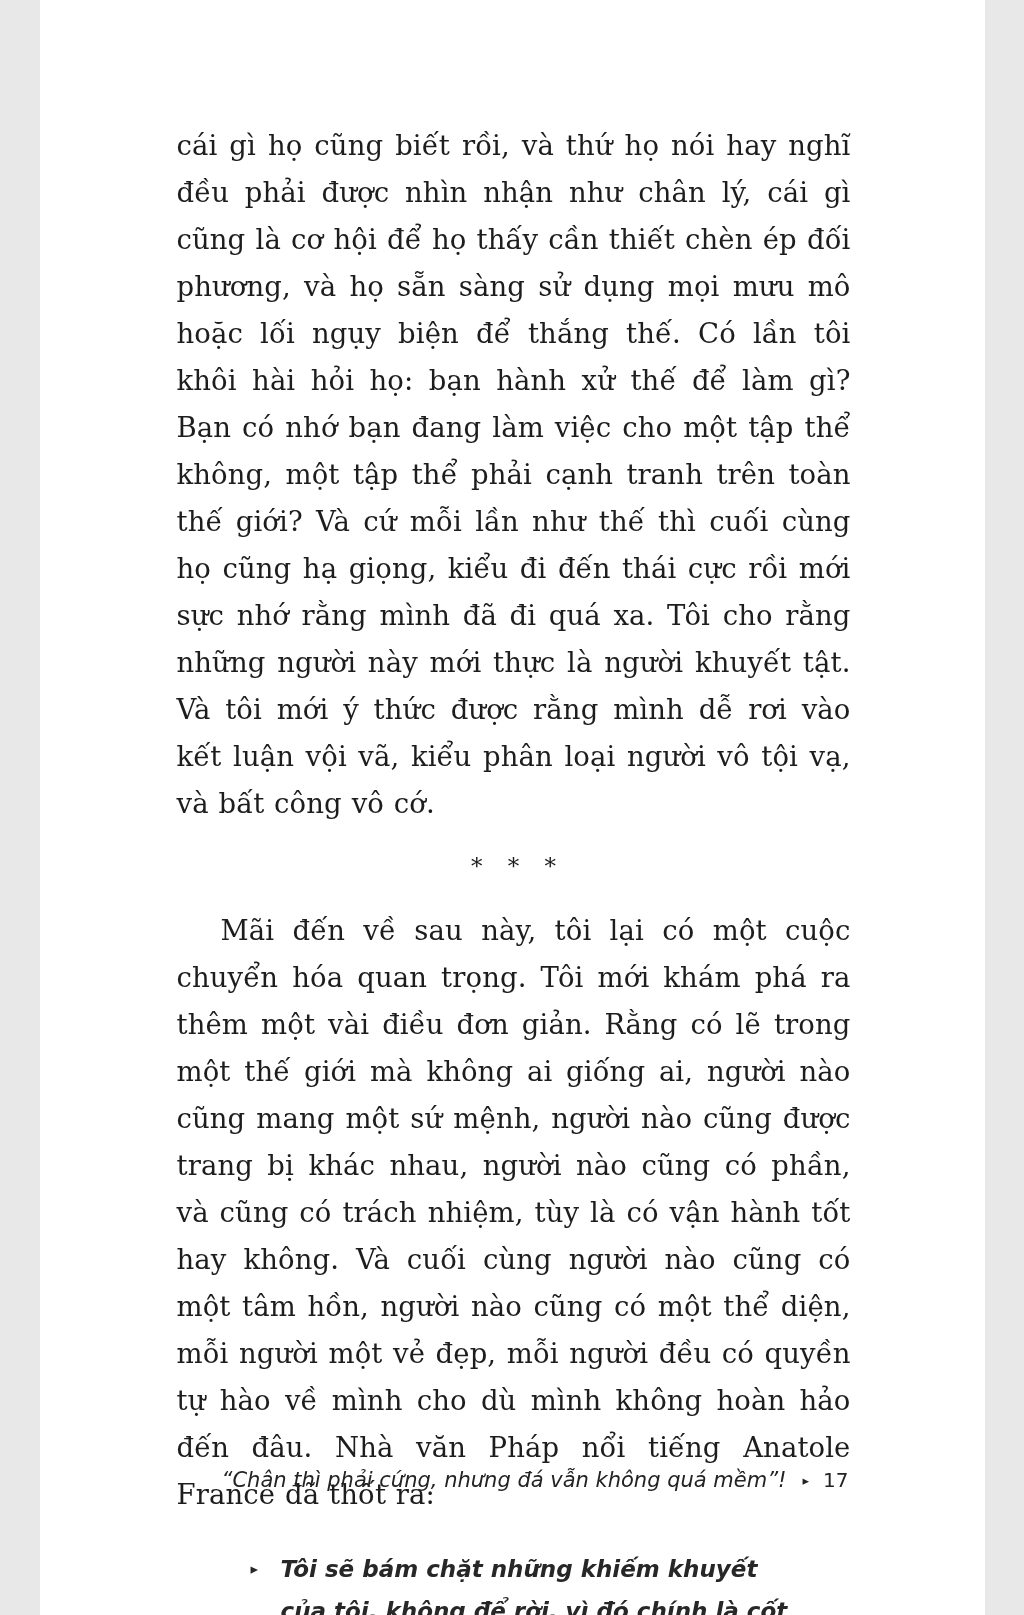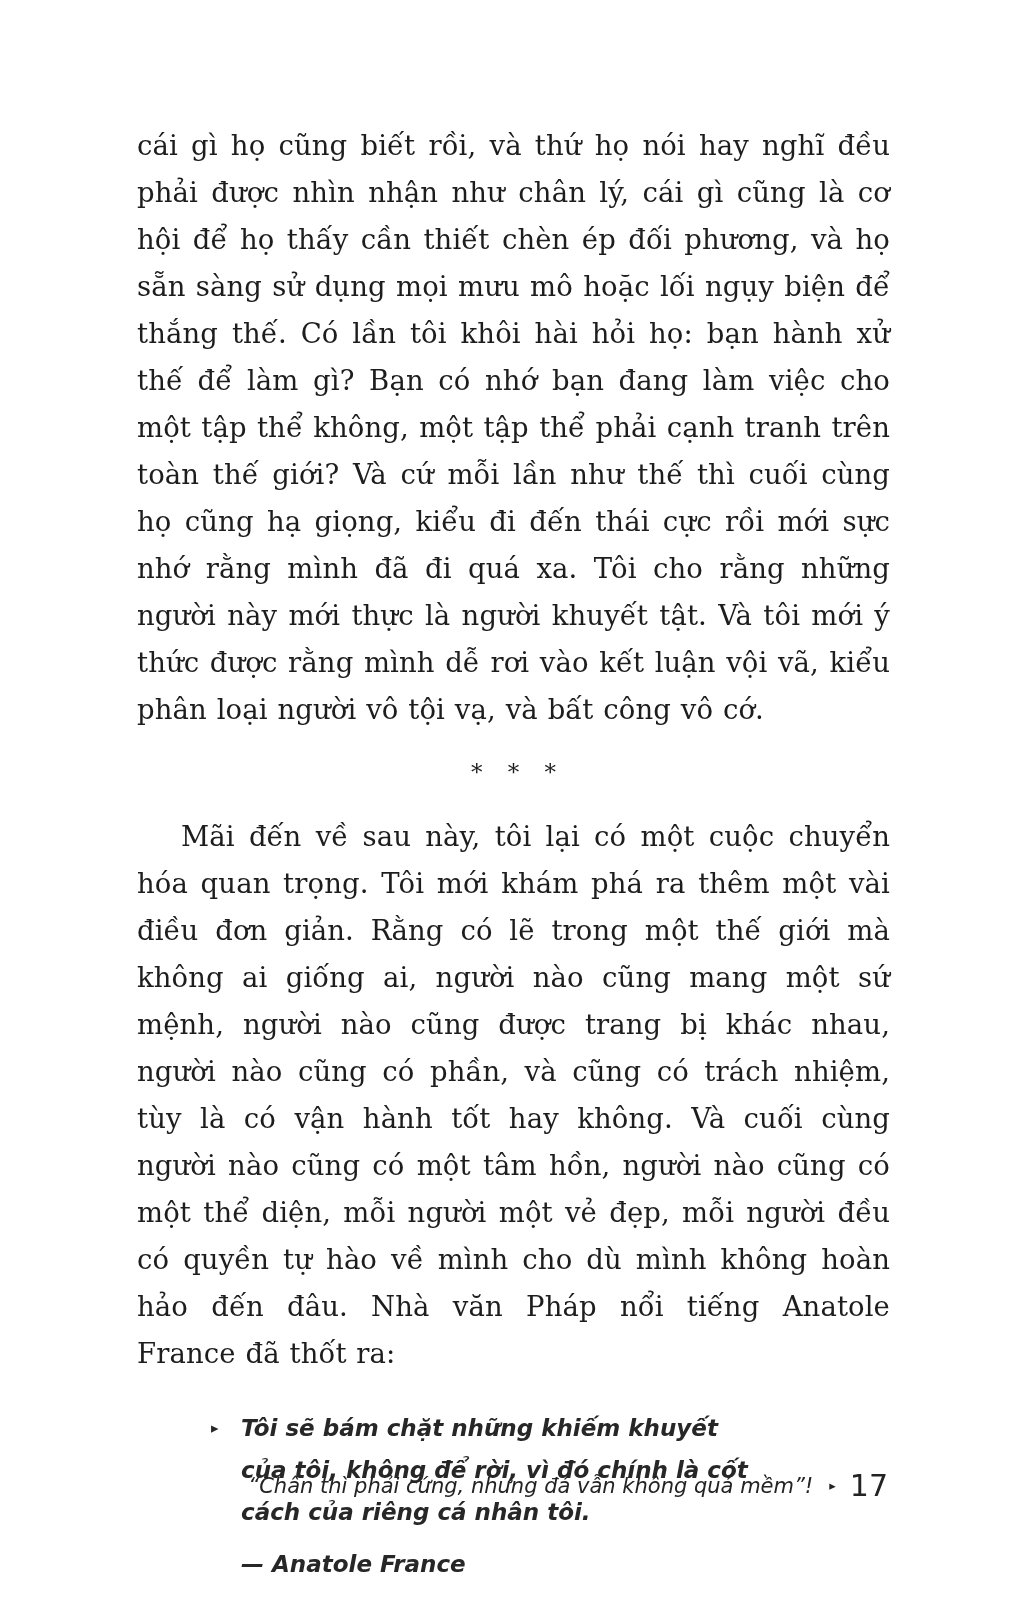--- a/index.html
+++ b/index.html
@@ -2,21 +2,21 @@
 <html><head>
 <meta charset="utf-8">
 <style>
   html, body {
     margin: 0;
     padding: 0;
     background: #e8e8e8;
   }
   .page {
     position: relative;
-    width: 1024px;
+    width: 945px;
     height: 1615px;
     margin: 0 auto;
     background: #ffffff;
     box-sizing: border-box;
     font-family: "DejaVu Serif", "Liberation Serif", serif;
     color: #1d1d1d;
     overflow: hidden;
   }
   .content {
     position: absolute;
@@ -88,21 +88,21 @@
   .footer .running-title {
     font-style: italic;
     font-size: 21px;
   }
   .footer .footer-arrow {
     font-size: 13px;
     margin: 0 14px 0 16px;
     color: #232323;
   }
   .footer .page-number {
-    font-size: 30px;
+    font-size: 20px;
   }
 </style>
 </head>
 <body>
 
 <div class="page">
   <div class="content">
 
     <p class="para">cái gì họ cũng biết rồi, và thứ họ nói hay nghĩ đều phải được nhìn nhận như chân lý, cái gì cũng là cơ hội để họ thấy cần thiết chèn ép đối phương, và họ sẵn sàng sử dụng mọi mưu mô hoặc lối ngụy biện để thắng thế. Có lần tôi khôi hài hỏi họ: bạn hành xử thế để làm gì? Bạn có nhớ bạn đang làm việc cho một tập thể không, một tập thể phải cạnh tranh trên toàn thế giới? Và cứ mỗi lần như thế thì cuối cùng họ cũng hạ giọng, kiểu đi đến thái cực rồi mới sực nhớ rằng mình đã đi quá xa. Tôi cho rằng những người này mới thực là người khuyết tật. Và tôi mới ý thức được rằng mình dễ rơi vào kết luận vội vã, kiểu phân loại người vô tội vạ, và bất công vô cớ.</p>
 

